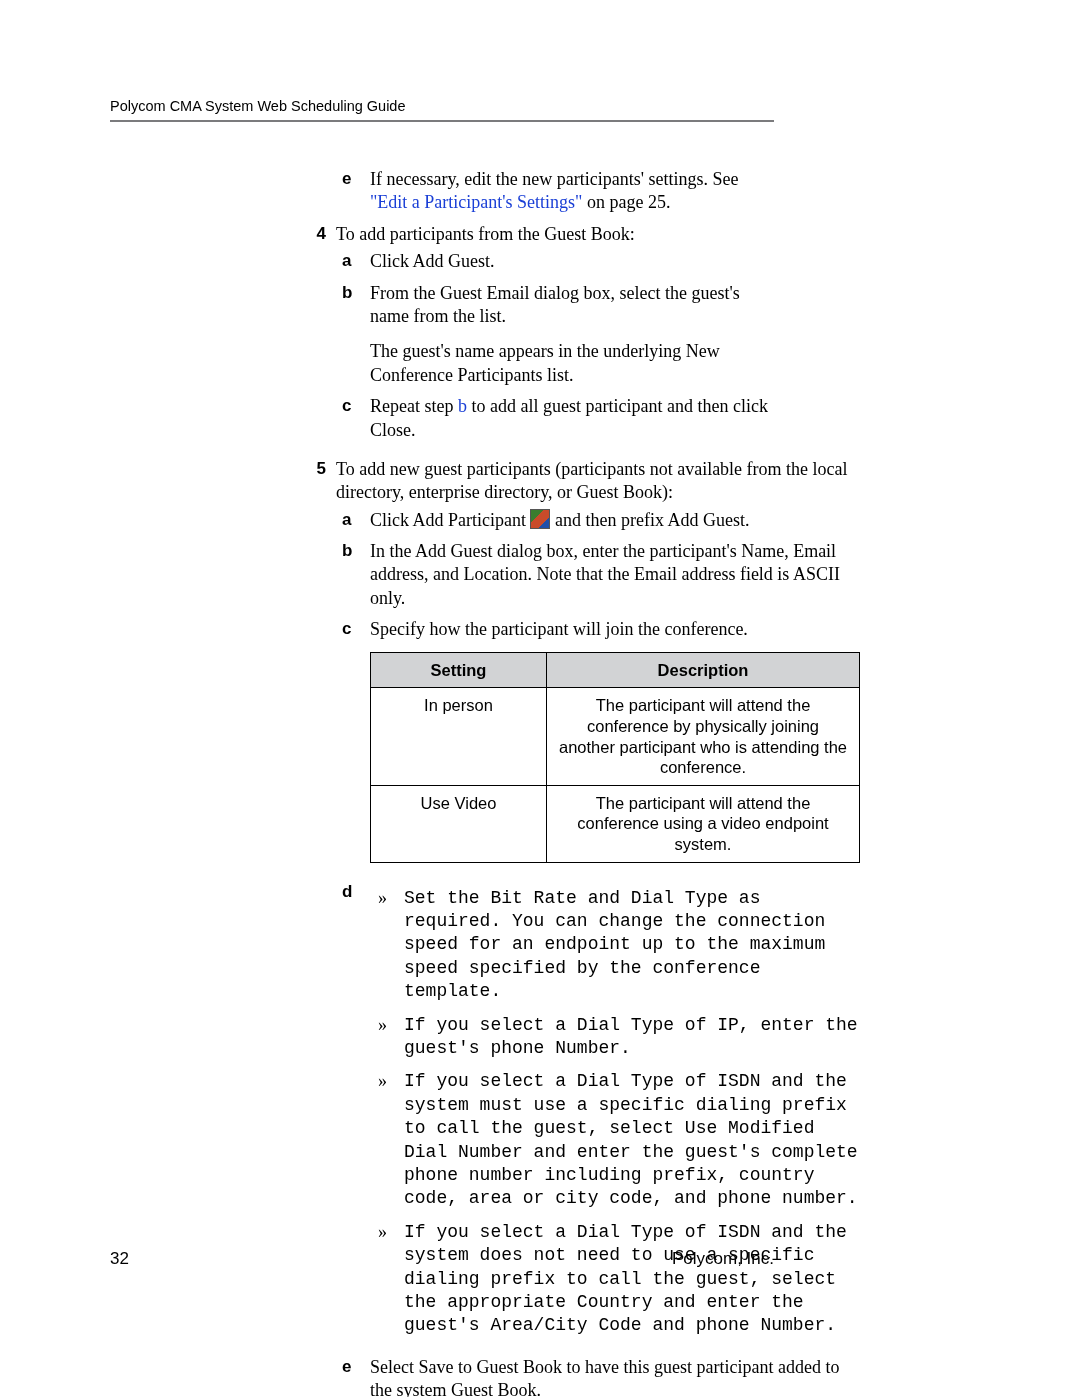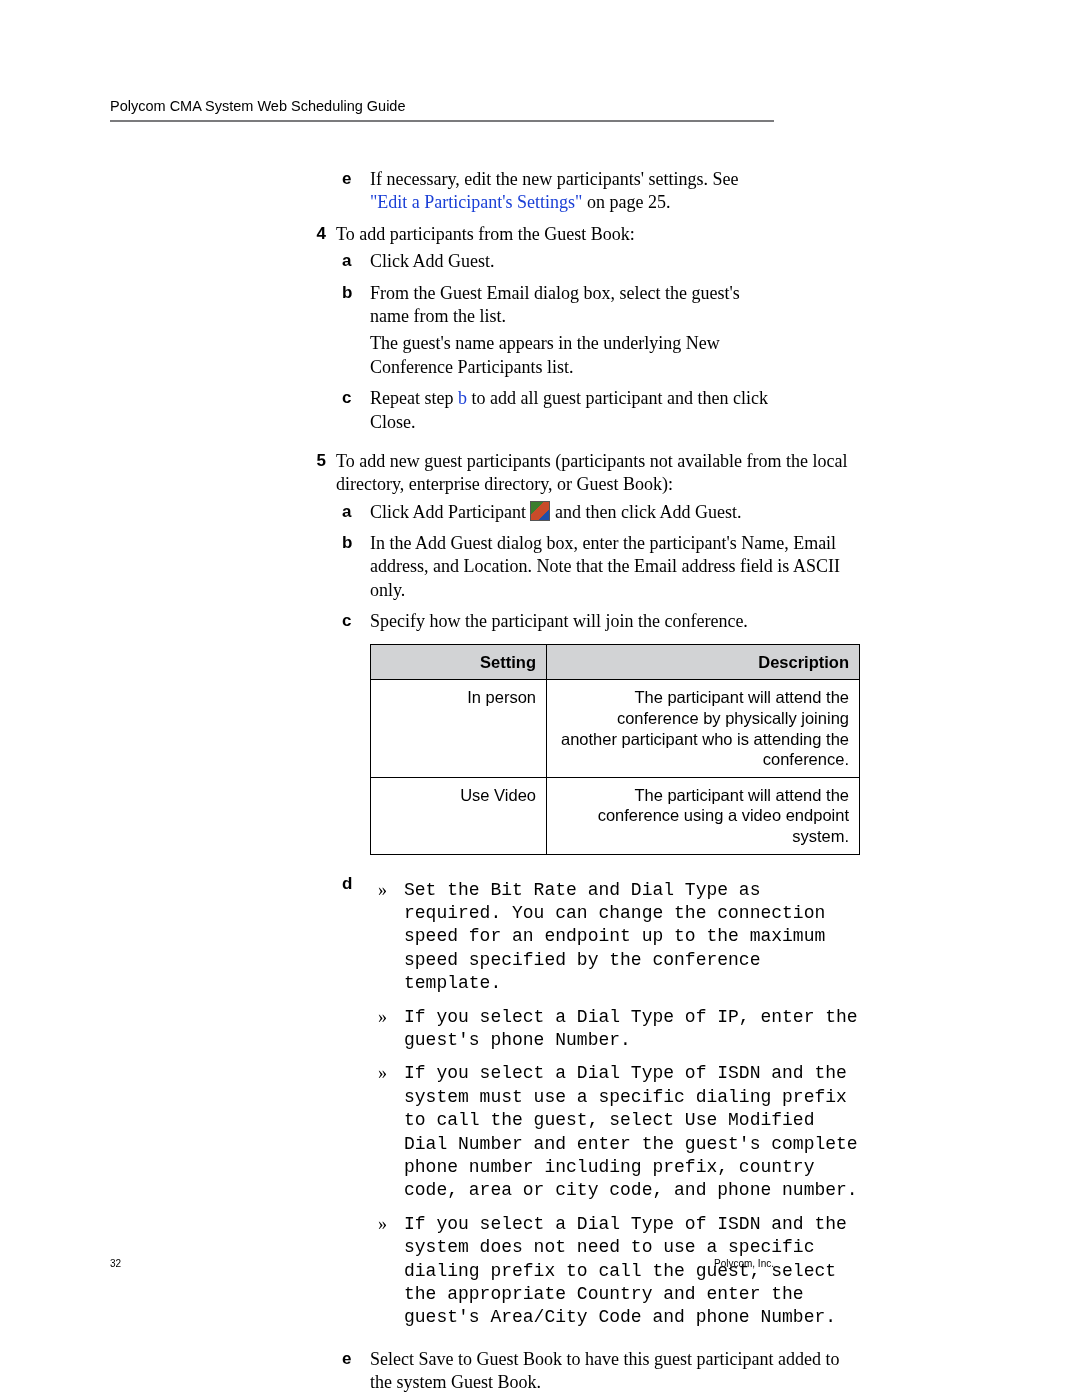--- a/index.html
+++ b/index.html
@@ -56,21 +56,21 @@
   .alpha-marker {
     width: 34px;
     flex: 0 0 34px;
     font-family: "Lucida Sans", "Lucida Grande", Arial, sans-serif;
     font-weight: 700;
     font-size: 17px;
     padding-left: 6px;
     box-sizing: border-box;
   }
   .alpha-body { flex: 1; }
-  .sub-para { margin-top: 4px; }
+  .sub-para { margin-top: 12px; }
   .link-blue { color: #1a3fd6; }
   .dash-list { margin-top: 6px; }
   .dash-item {
     display: flex;
     align-items: flex-start;
     margin-bottom: 10px;
   }
   .dash-marker {
     width: 34px;
     flex: 0 0 34px;
@@ -82,21 +82,21 @@
     border-collapse: collapse;
     margin: 10px 0 18px 0;
     width: 490px;
     font-family: Arial, Helvetica, sans-serif;
     font-size: 16.5px;
     line-height: 1.25;
   }
   .tbl th, .tbl td {
     border: 1px solid #000;
     padding: 7px 10px;
-    text-align: right;
+    text-align: center;
     vertical-align: top;
   }
   .tbl th {
     background: #d2d3d5;
     font-weight: 700;
   }
   .icon-add {
     display: inline-block;
     width: 18px; height: 18px;
     vertical-align: -3px;
@@ -104,21 +104,21 @@
     border: 1px solid #555;
   }
   .footer {
     position: absolute;
     left: 110px;
     right: 110px;
     bottom: 128px;
     display: flex;
     justify-content: space-between;
     font-family: "Lucida Sans", "Lucida Grande", Arial, sans-serif;
-    font-size: 10px;
+    font-size: 17px;
   }
 </style>
 </head>
 <body>
 
 <div class="page">
 
   <div class="running-head">Polycom CMA System Web Scheduling Guide</div>
   <hr class="head-rule">
 
@@ -162,21 +162,21 @@
     <div class="num-item">
       <div class="num-marker">5</div>
       <div class="num-body">
         <div>To add new guest participants (participants not available from the local directory, enterprise directory, or Guest Book):</div>
         <div class="alpha-list">
           <div class="alpha-item">
             <div class="alpha-marker">a</div>
             <div class="alpha-body">
               <span>Click Add Participant </span>
               <span class="icon-add"></span>
-              <span> and then click Add Guest.</span>
+              <span> and then prefix Add Guest.</span>
             </div>
           </div>
           <div class="alpha-item">
             <div class="alpha-marker">b</div>
             <div class="alpha-body">In the Add Guest dialog box, enter the participant's Name, Email address, and Location. Note that the Email address field is ASCII only.</div>
           </div>
           <div class="alpha-item">
             <div class="alpha-marker">c</div>
             <div class="alpha-body">Specify how the participant will join the conference.</div>
           </div>

